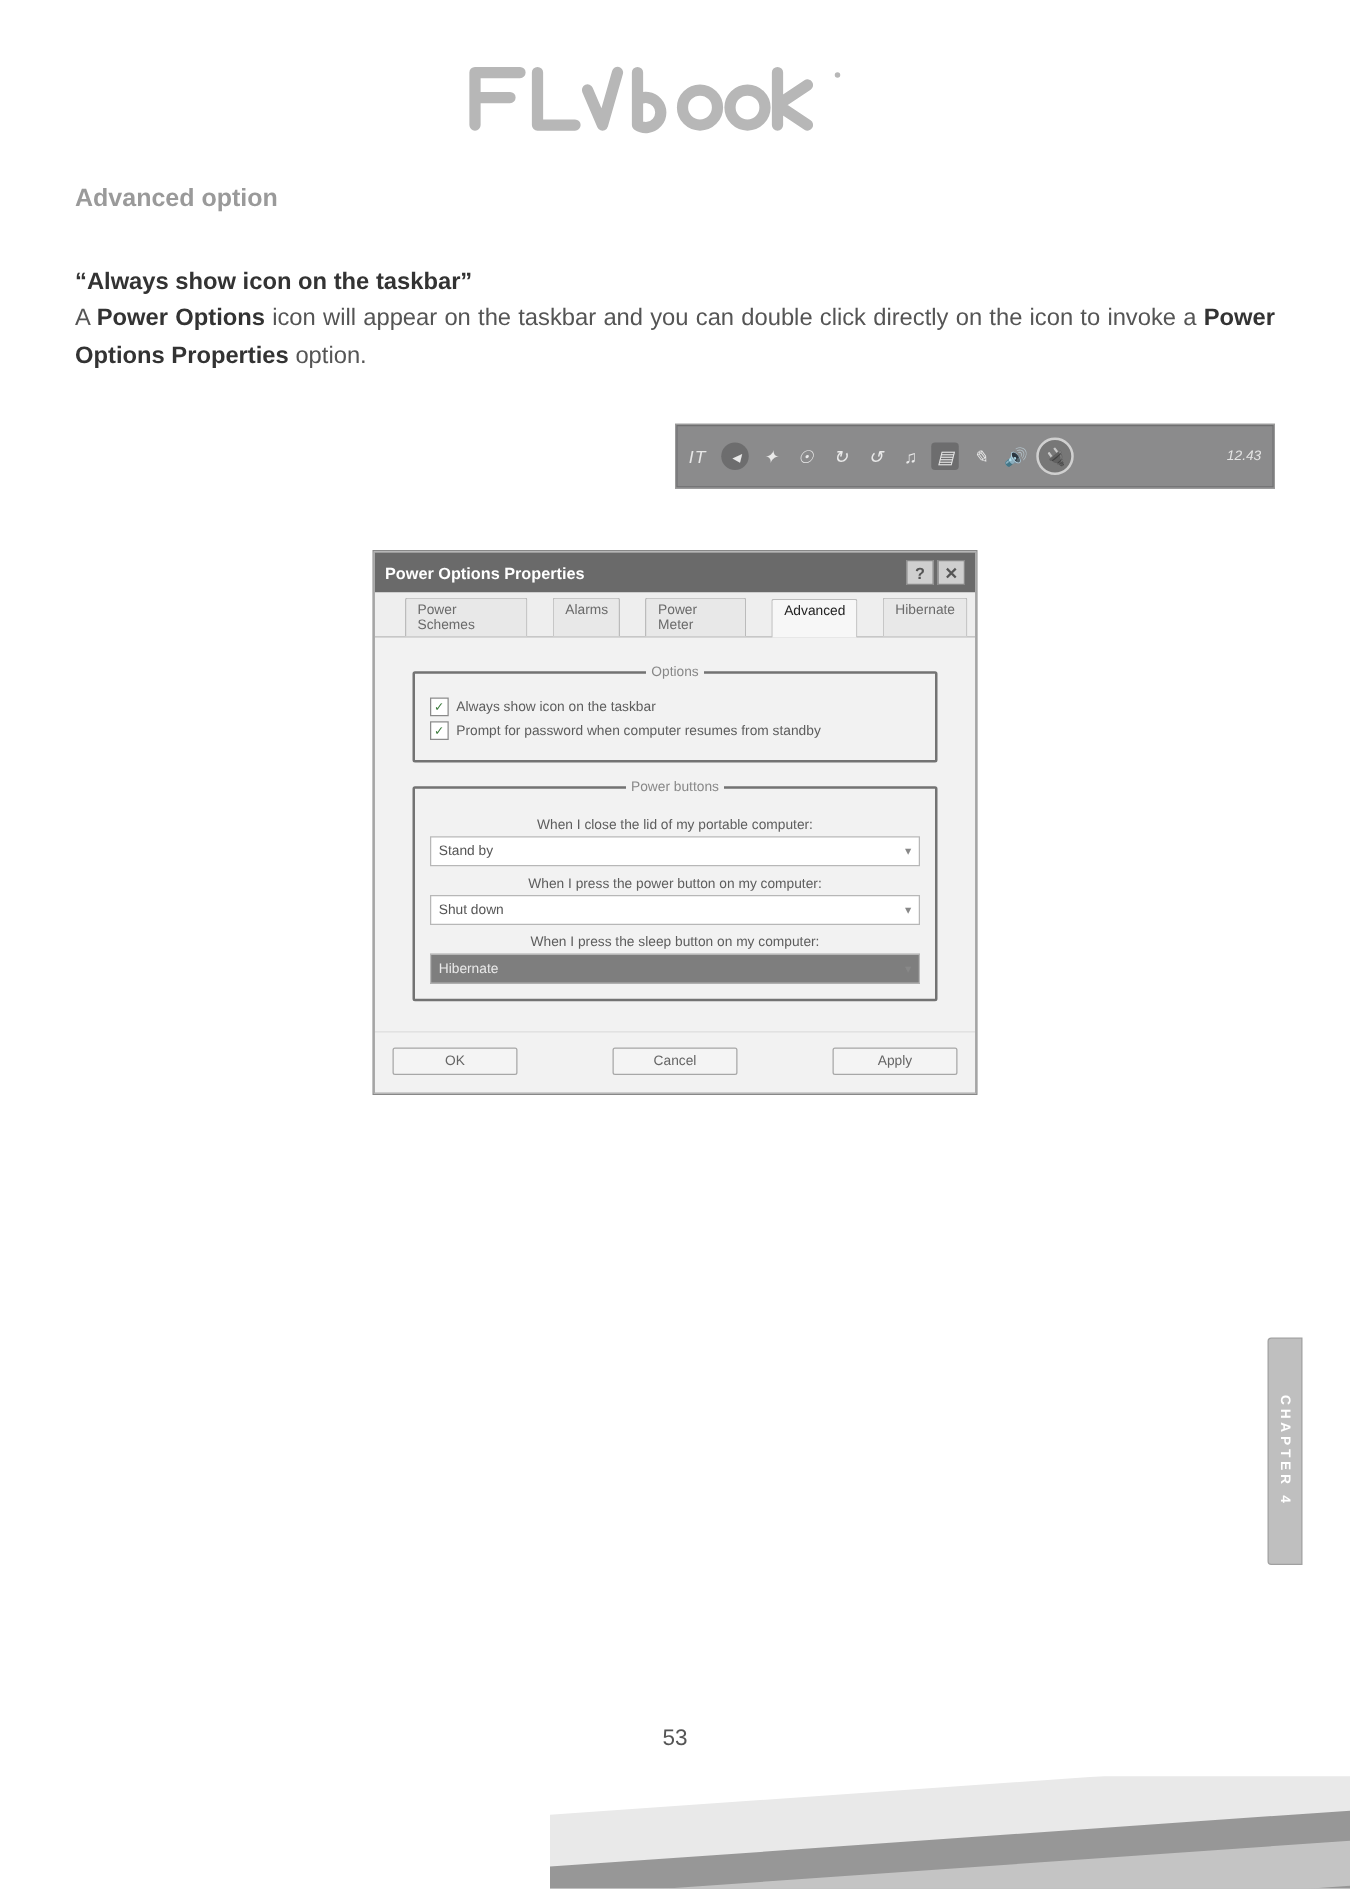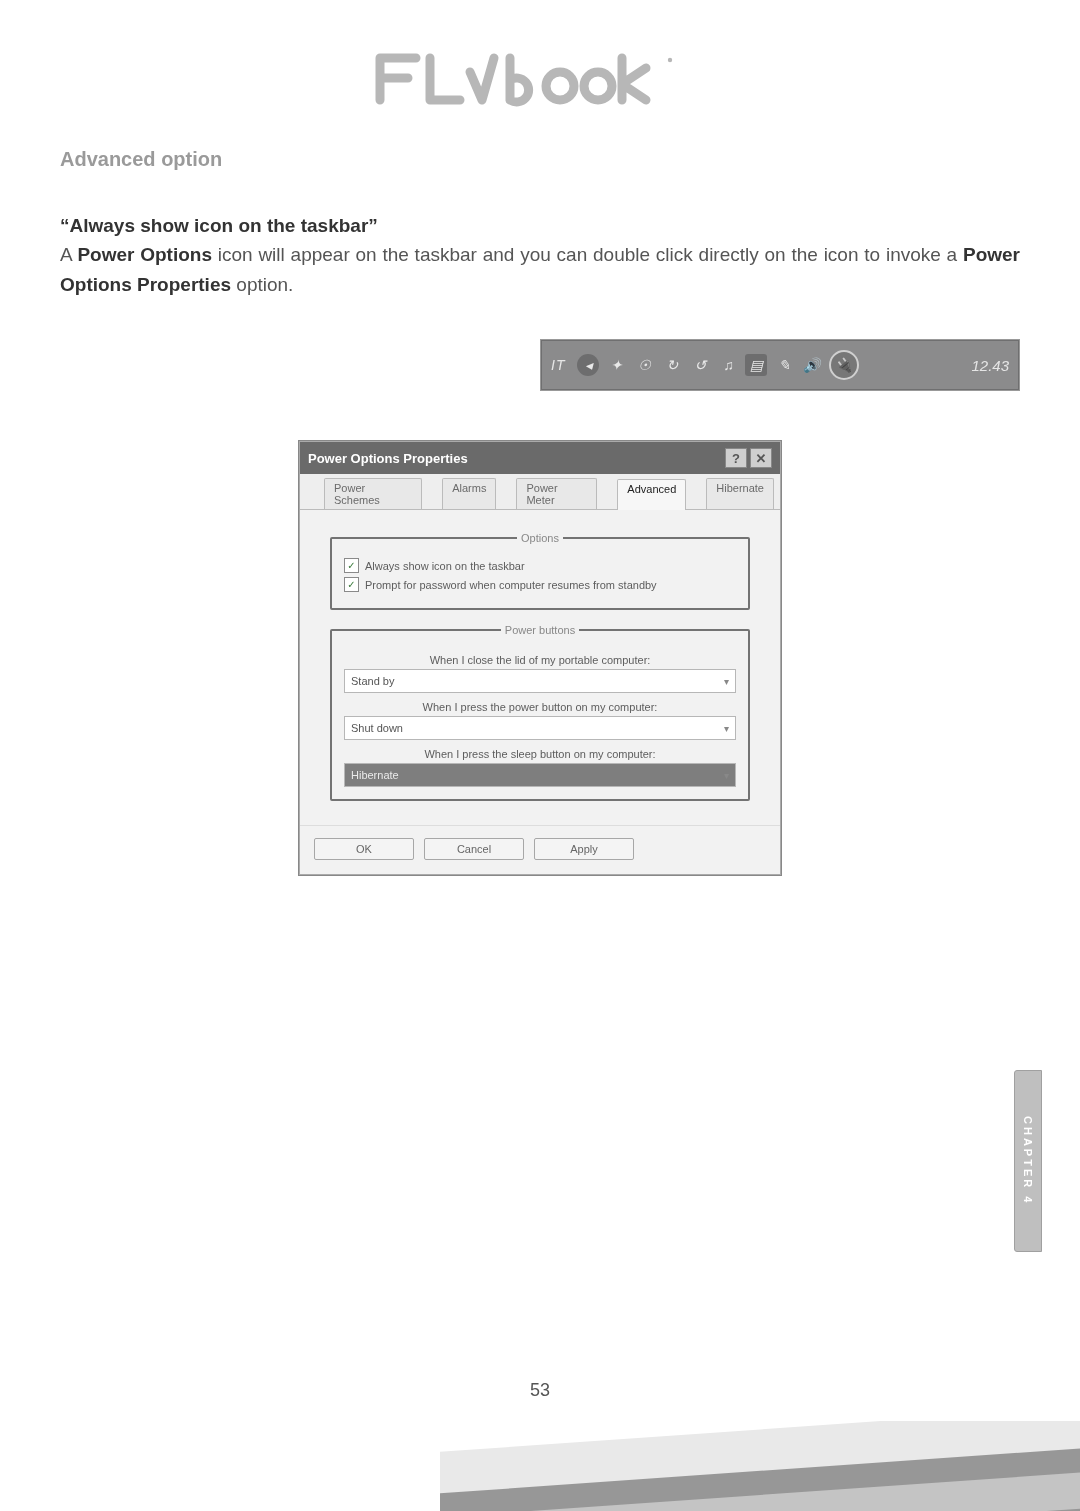--- a/index.html
+++ b/index.html
@@ -73,21 +73,21 @@
   .taskbar .ico.box   { background: #6d6d6e; }
   .taskbar .ico.highlight {
     width: 26px; height: 26px;
     border: 2px solid #d0d0d0;
     border-radius: 50%;
     background: #777;
   }
   .taskbar .clock {
     margin-left: auto;
     color: #e5e5e5;
-    font-size: 15px;
+    font-size: 11px;
   }
 
   
   .dialog-wrap {
     display: flex;
     justify-content: center;
     margin-bottom: 46px;
   }
   .dialog {
     width: 480px;
@@ -182,21 +182,21 @@
     padding: 0 6px;
     justify-content: space-between;
     color: #555;
   }
   .combo.sel {
     background: #7e7e7e;
     color: #eaeaea;
   }
   .combo .caret { color: #888; font-size: 10px; }
   .dlg-buttons {
-    display: flex; justify-content: flex-start; gap: 10px;
+    display: flex; justify-content: space-between; gap: 10px;
     padding: 12px 14px 14px;
     border-top: 1px solid #ddd;
   }
   .dlg-buttons .btn {
     min-width: 78px;
     text-align: center;
     font-size: 11px;
     padding: 4px 10px;
     border: 1px solid #a7a7a7;
     background: #f4f4f4;

